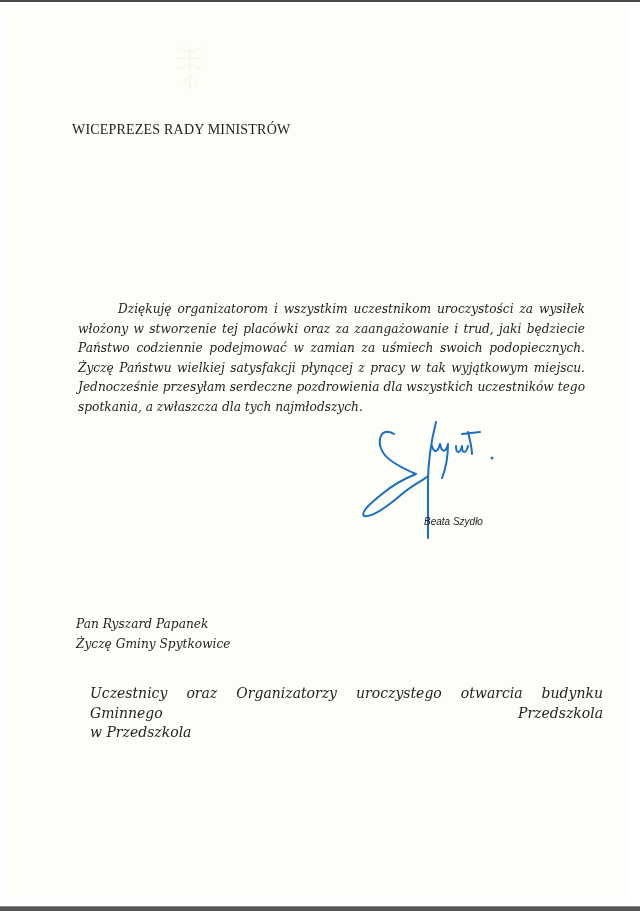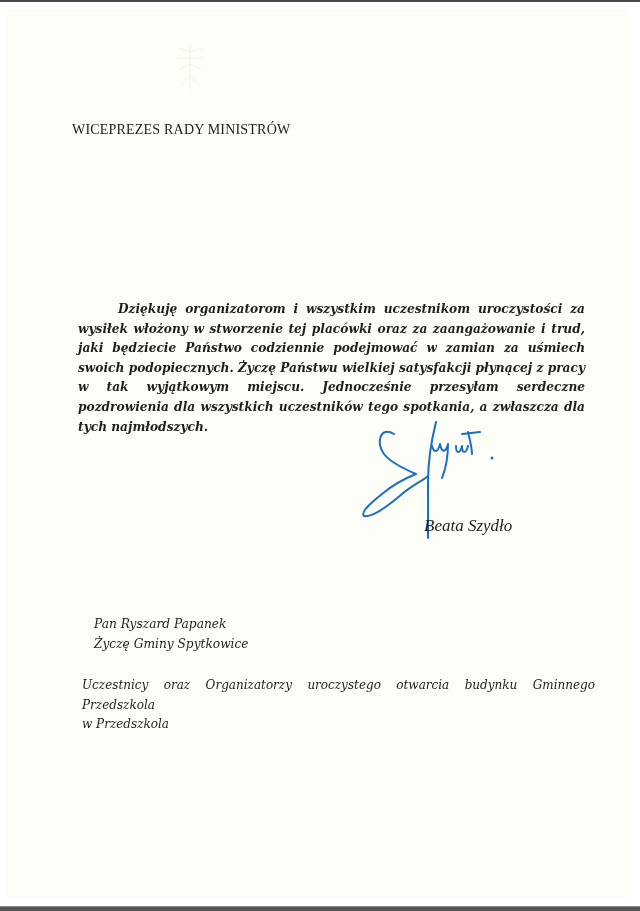--- a/index.html
+++ b/index.html
@@ -48,61 +48,60 @@
       left: 78px; top: 300px;
       width: 507px;
       font-family: "DejaVu Serif", "Liberation Serif", serif;
       font-style: italic;
       font-size: 12.2px;
       line-height: 19.6px;
       color: #1e1e1e;
       text-align: justify;
       text-indent: 40px;
       margin: 0;
-      font-weight: bold;
     }
     .signature {
       position: absolute;
       left: 358px; top: 420px;
       width: 150px; height: 120px;
     }
     .signer-name {
       position: absolute;
       left: 424px; top: 516px;
-      font-family: Liberation Serif, serif;
+      font-family: Liberation Sans, sans-serif;
       font-style: italic;
-      font-size: 17px;
+      font-size: 10px;
       color: #1e1e1e;
       white-space: nowrap;
     }
     .recipient {
       position: absolute;
-      left: 94px;
+      left: 76px;
       font-family: "DejaVu Serif", "Liberation Serif", serif;
       font-style: italic;
       font-size: 12.2px;
       line-height: 19.6px;
       color: #1e1e1e;
       white-space: nowrap;
       margin: 0;
     }
     .r1 { top: 615px; }
     .r2 { top: 635px; }
     .recipient-block {
       position: absolute;
       left: 78px; top: 672px;
       width: 513px;
       font-family: "DejaVu Serif", "Liberation Serif", serif;
       font-style: italic;
-      font-size: 12px;
+      font-size: 14px;
       line-height: 19.6px;
       color: #1e1e1e;
       text-align: justify;
       text-align-last: left;
-      margin: 4px;
+      margin: 12px;
     }
     .recipient-block .line1 {
       display: block;
       text-align: justify;
       text-align-last: justify;
     }
   </style>
 </head>
 <body>
 

